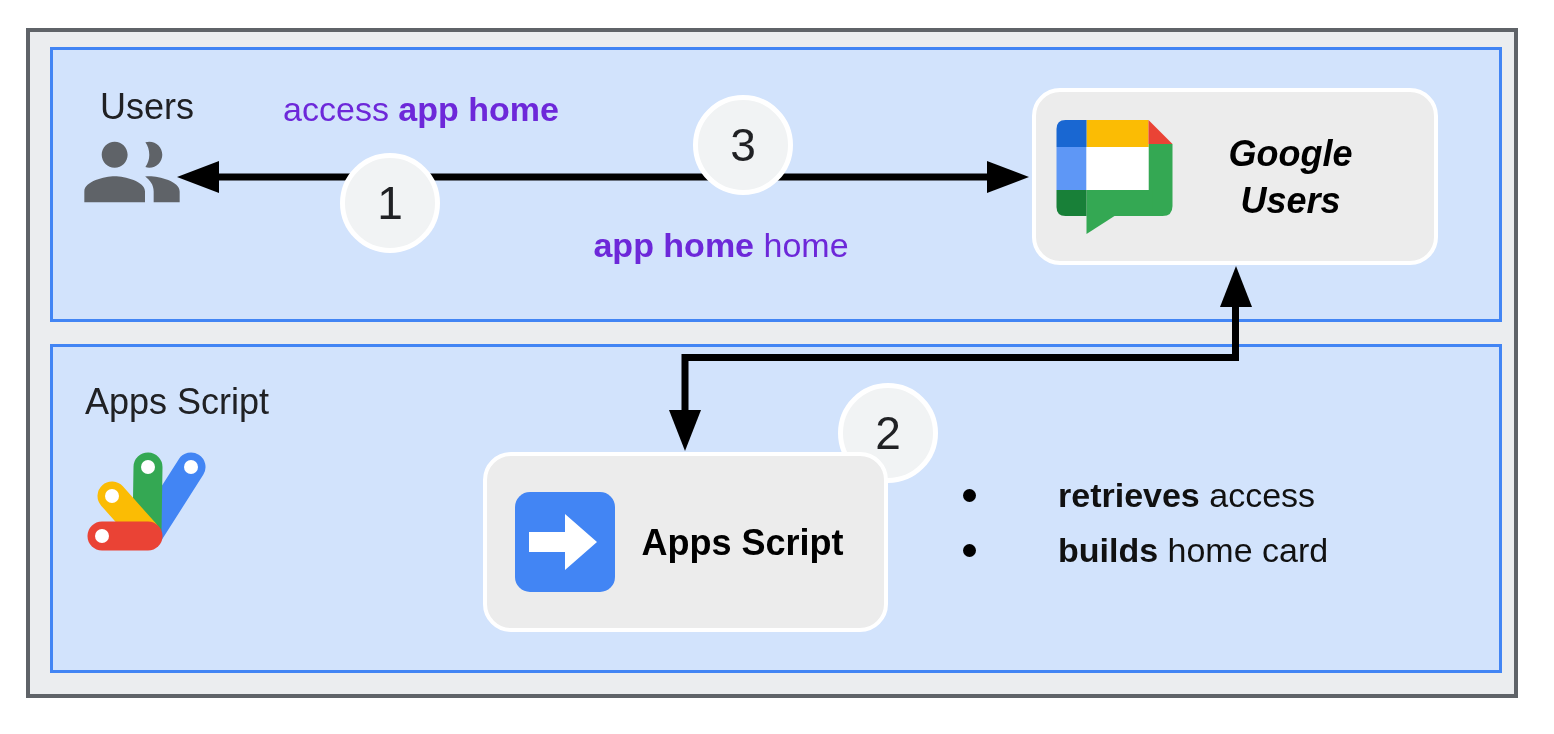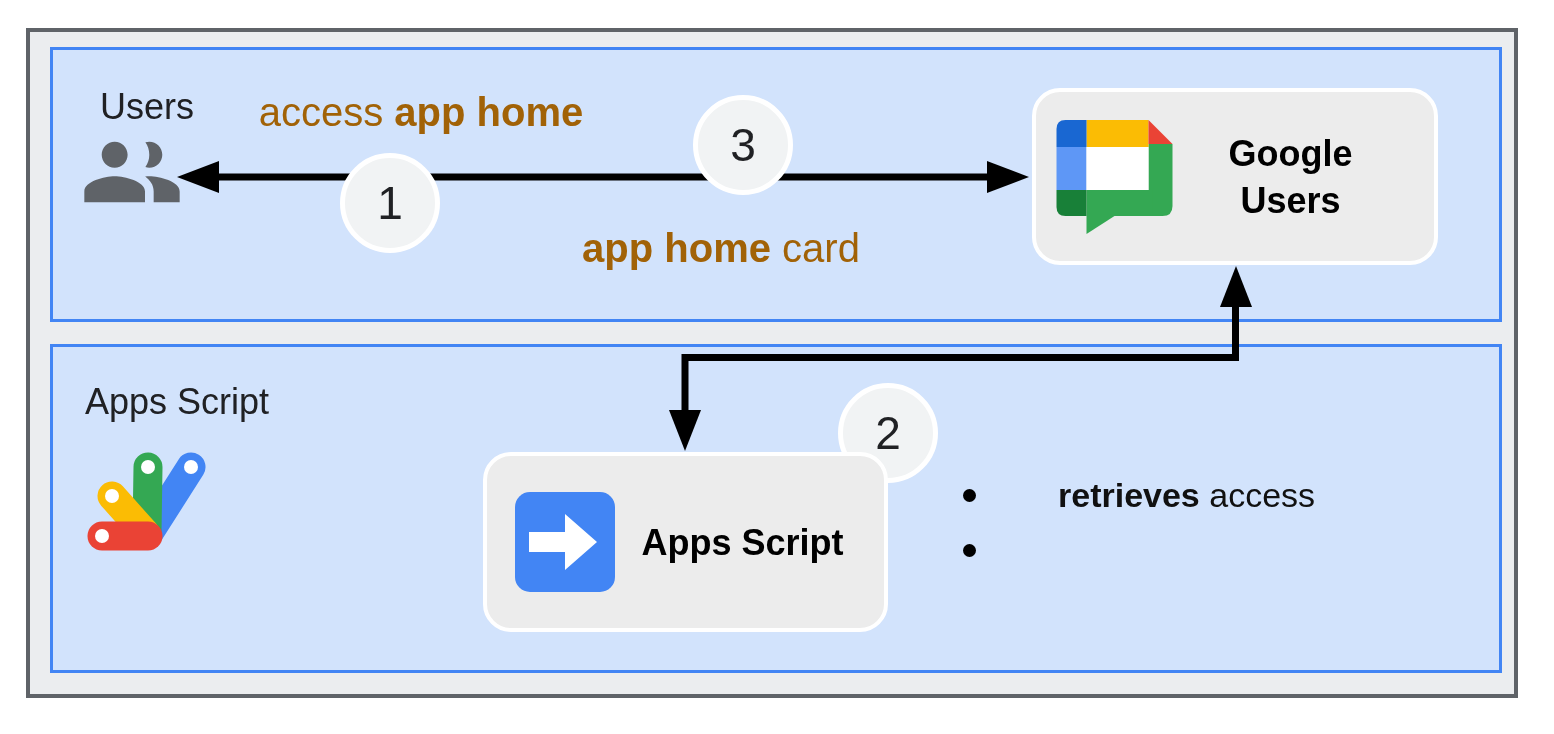--- a/index.html
+++ b/index.html
@@ -6,29 +6,29 @@
   .canvas{position:relative;width:1554px;height:734px;background:#ffffff;
           font-family:"Liberation Sans", sans-serif;color:#202124;overflow:hidden;}
   .frame{position:absolute;left:26px;top:28px;width:1492px;height:670px;
          background:#ebedef;border:4px solid #5f6368;box-sizing:border-box;}
   .panel{position:absolute;background:#d2e3fc;border:3px solid #4285f4;box-sizing:border-box;z-index:1;}
   .panel-top{left:50px;top:47px;width:1452px;height:275px;}
   .panel-bottom{left:50px;top:344px;width:1452px;height:329px;}
   .panel-label{position:absolute;font-size:36px;color:#202124;white-space:nowrap;z-index:3;}
   .users-label{left:100px;top:86px;}
   .apps-script-label{left:85px;top:381px;}
-  .arrow-label{position:absolute;font-size:40px;white-space:nowrap;z-index:3;transform:translateX(-50%);color:#a16207;text-align:right;}
+  .arrow-label{position:absolute;font-size:34px;white-space:nowrap;z-index:3;transform:translateX(-50%);color:#6d28d9;text-align:right;}
   .arrow-label b{font-weight:700;}
   .lbl-access{left:421px;top:90px;}
   .lbl-card{left:721px;top:226px;}
   .icon-abs{position:absolute;z-index:3;}
   .arrows{position:absolute;left:0;top:0;width:1554px;height:734px;z-index:2;pointer-events:none;}
   .node-box{position:absolute;background:#ececec;border:4px solid #ffffff;border-radius:28px;
             box-sizing:border-box;display:flex;align-items:center;z-index:5;}
-  .chat-box{left:1032px;top:88px;width:406px;height:177px;padding-left:20px;}
+  .chat-box{left:1032px;top:88px;width:406px;height:177px;padding-left:20px;font-style:italic;}
   .project-box{left:483px;top:452px;width:405px;height:180px;padding-left:28px;}
   .node-title{flex:1;text-align:center;font-size:36px;font-weight:700;line-height:47px;color:#000;}
   .chat-box .node-title{padding-right:26px;}
   .project-box .node-title{padding-right:14px;}
   .step-circle{position:absolute;width:100px;height:100px;border-radius:50%;background:#f1f3f4;
                border:5px solid #ffffff;box-sizing:border-box;display:flex;align-items:center;
                justify-content:center;font-size:46px;color:#202124;z-index:4;}
   .c1{left:340px;top:153px;}
   .c3{left:693px;top:95px;}
   .c2{left:838px;top:383px;}
@@ -73,21 +73,21 @@
 
     <polyline points="685,414 685,357.5 1235.5,357.5 1235.5,305" fill="none" stroke="#000" stroke-width="7"></polyline>
     <polygon points="685,451 669,410 701,410" fill="#000"></polygon>
     <polygon points="1236,266 1220,307 1252,307" fill="#000"></polygon>
   </svg>
 
   <div class="arrow-label lbl-access">
     <span>access </span><b>app home</b>
   </div>
   <div class="arrow-label lbl-card">
-    <b>app home</b><span> card</span>
+    <b>app home</b><span> home</span>
   </div>
 
   <div class="node-box chat-box">
     <svg width="117" height="114" viewBox="0 0 116 114">
       <path fill="#34a853" d="M92,24 H116 V86 Q116,96 106,96 H92 Z"></path>
       <rect fill="#34a853" x="30" y="70" width="66" height="26"></rect>
       <path fill="#34a853" d="M30,96 H58 L30,114 Z"></path>
       <rect fill="#fbbc04" x="30" y="0" width="62" height="27"></rect>
       <path fill="#ea4335" d="M92,0 L116,24 L92,24 Z"></path>
       <path fill="#1967d2" d="M9,0 H30 V27 H0 V9 Q0,0 9,0 Z"></path>
@@ -111,20 +111,21 @@
     </div>
   </div>
 
   <div class="bullets">
     <div class="bullet-row">
       <span class="bullet-dot"></span>
       <span><b>retrieves</b><span> access</span></span>
     </div>
     <div class="bullet-row">
       <span class="bullet-dot"></span>
+      <span><b>builds</b><span> home card</span></span>
     </div>
   </div>
 
   <div class="step-circle c1">1</div>
   <div class="step-circle c3">3</div>
   <div class="step-circle c2">2</div>
 
 </div>
 
 </body></html>

